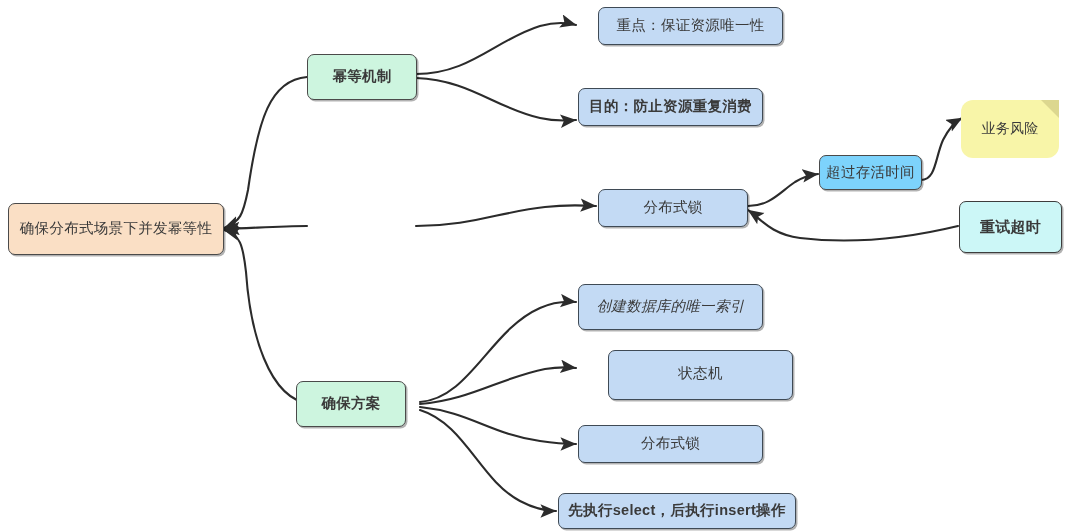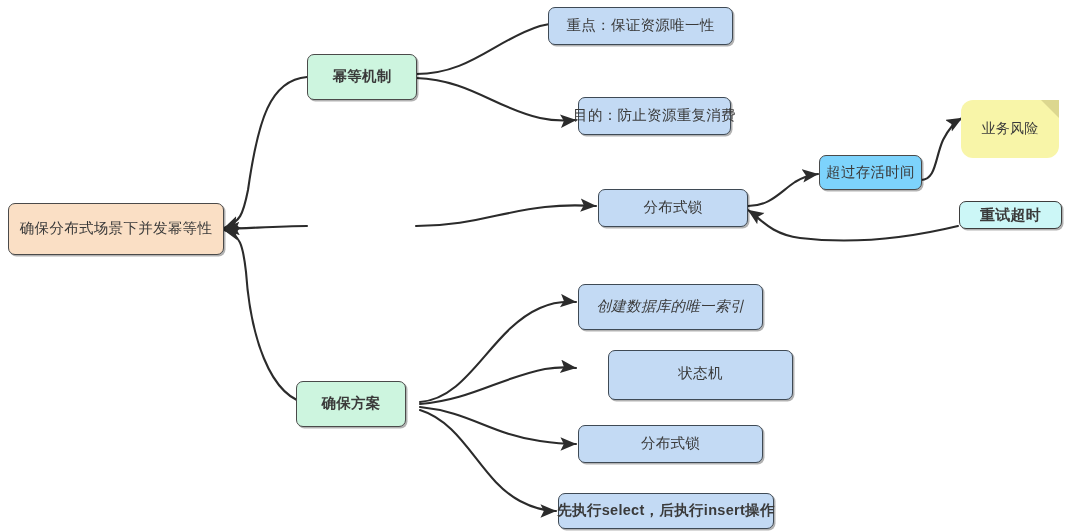--- a/index.html
+++ b/index.html
@@ -134,54 +134,54 @@
 
   <div class="node branch" style="left:307px; top:54px; width:110px; height:46px;">
     <span>幂等机制</span>
   </div>
 
 
   <div class="node branch" style="left:296px; top:381px; width:110px; height:46px;">
     <span>确保方案</span>
   </div>
 
-  <div class="node leaf" style="left:548px; top:7px; width:185px; height:38px;font-family:Liberation Serif, serif;">
+  <div class="node leaf" style="left:598px; top:7px; width:185px; height:38px;font-family:Liberation Serif, serif;">
     <span>重点：保证资源唯一性</span>
   </div>
 
-  <div class="node leaf" style="left:578px; top:97px; width:153px; height:38px;">
+  <div class="node leaf" style="left:578px; top:88px; width:185px; height:38px;font-weight:bold;">
     <span>目的：防止资源重复消费</span>
   </div>
 
   <div class="node leaf" style="left:598px; top:189px; width:150px; height:38px;">
     <span>分布式锁</span>
   </div>
 
   <div class="node purple" style="left:819px; top:155px; width:103px; height:35px;">
     <span>超过存活时间</span>
   </div>
 
   <div class="note" style="left:961px; top:100px; width:98px; height:58px;border-radius:12px;">
     <span class="fold"></span>
     <span>业务风险</span>
   </div>
 
-  <div class="node cyan" style="left:959px; top:201px; width:103px; height:28px;">
+  <div class="node cyan" style="left:959px; top:201px; width:103px; height:52px;">
     <span>重试超时</span>
   </div>
 
   <div class="node leaf" style="left:578px; top:284px; width:185px; height:46px;font-style:italic;">
     <span>创建数据库的唯一索引</span>
   </div>
 
   <div class="node leaf" style="left:608px; top:350px; width:185px; height:50px;font-family:Liberation Mono, monospace;">
     <span>状态机</span>
   </div>
 
   <div class="node leaf" style="left:578px; top:425px; width:185px; height:38px;">
     <span>分布式锁</span>
   </div>
 
-  <div class="node leaf leaf-bold" style="left:558px; top:493px; width:216px; height:36px;">
+  <div class="node leaf leaf-bold" style="left:558px; top:493px; width:238px; height:36px;">
     <span>先执行select，后执行insert操作</span>
   </div>
 
 </div>
 
 </body></html>

